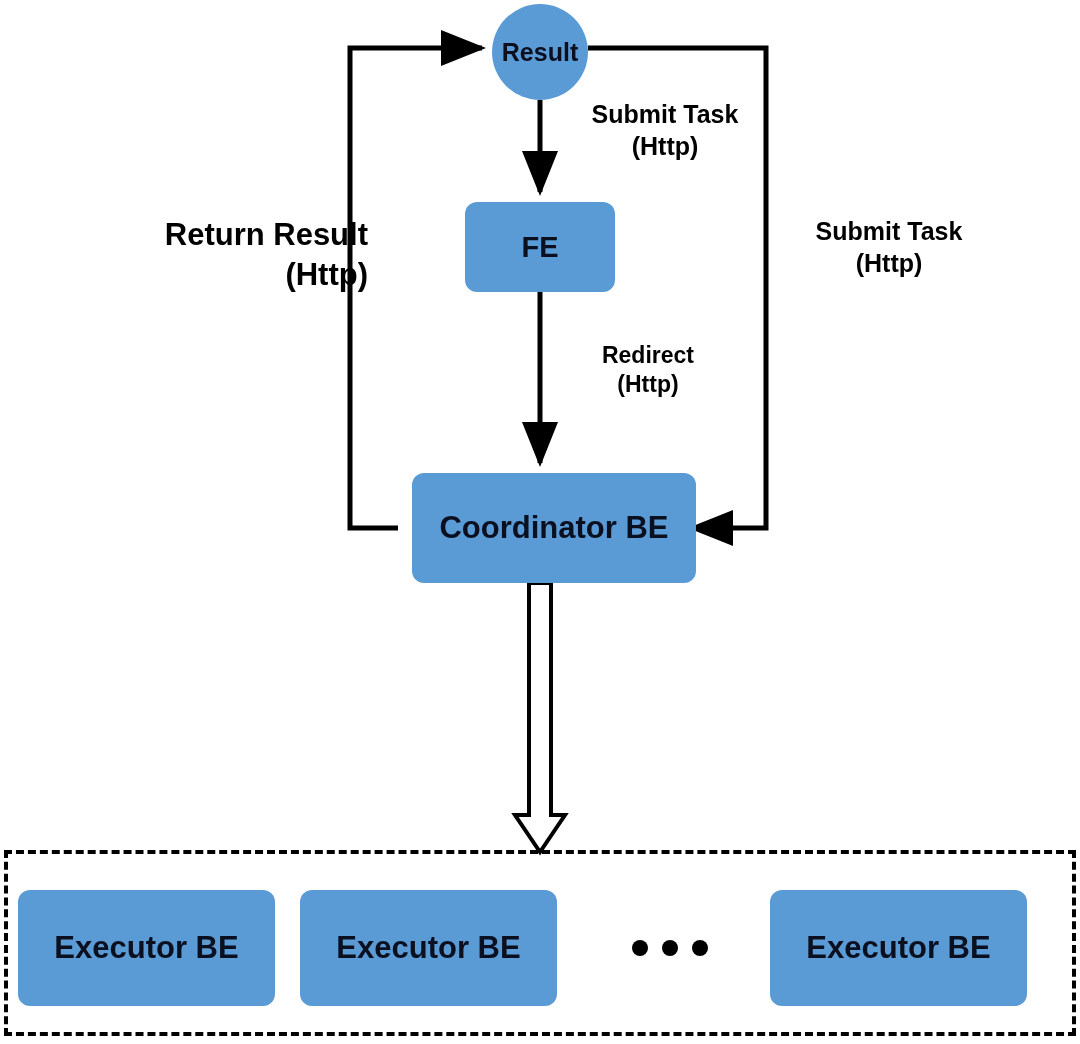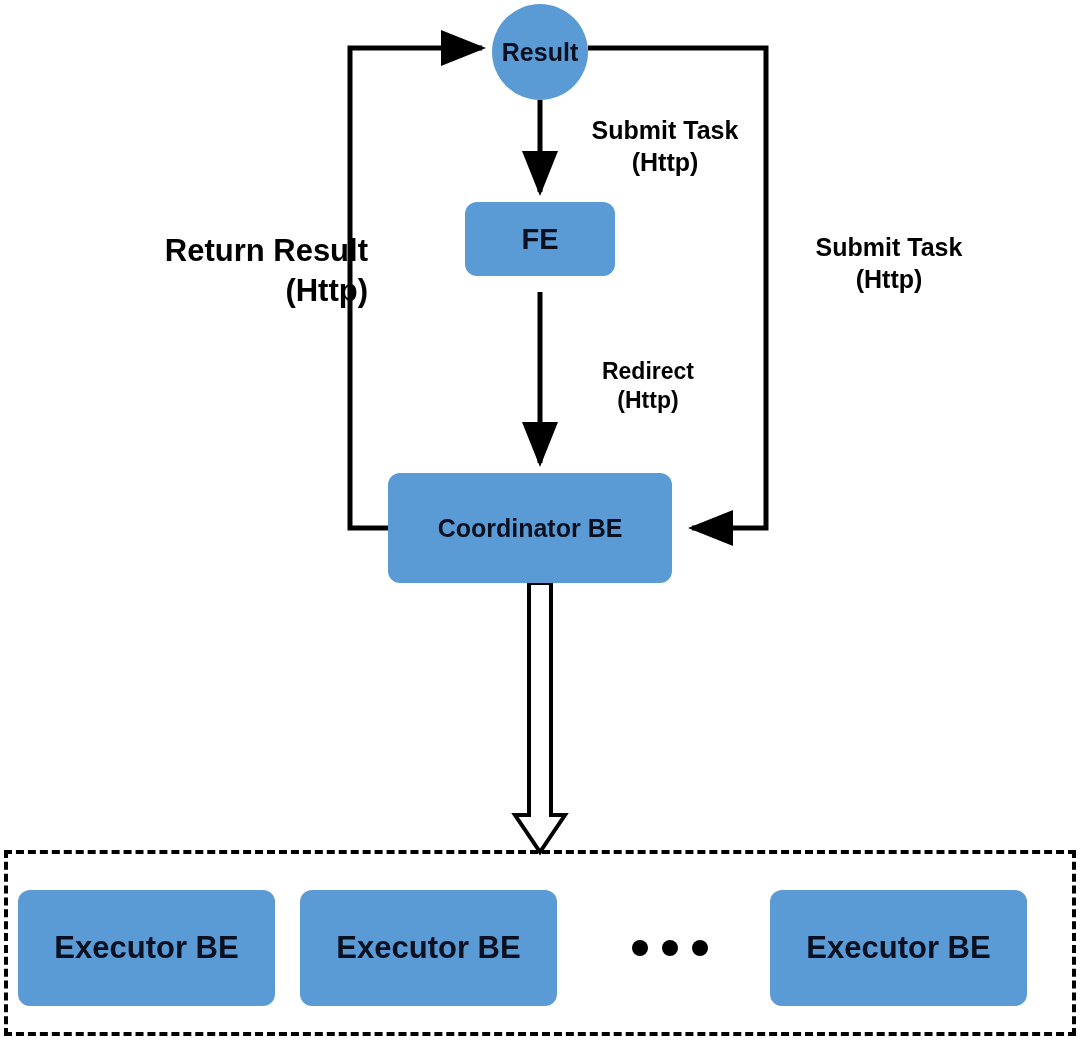--- a/index.html
+++ b/index.html
@@ -44,42 +44,41 @@
     border-radius: 50%;
   }
   .edge-label {
     position: absolute;
     color: #000000;
     font-weight: bold;
     text-align: center;
     line-height: 1.28;
     white-space: pre-line;
     box-sizing: border-box;
-    margin-top: 16px;
   }
   #client-node {
     left: 492px;
     top: 4px;
     width: 96px;
     height: 96px;
     font-size: 25px;
   }
   #fe-node {
     left: 465px;
     top: 202px;
     width: 150px;
-    height: 74px;
+    height: 90px;
     font-size: 29px;
   }
   #coordinator-node {
-    left: 388px;
+    left: 412px;
     top: 473px;
     width: 284px;
     height: 110px;
-    font-size: 25px;
+    font-size: 31px;
   }
   #executor-group-border {
     position: absolute;
     left: 4px;
     top: 850px;
     width: 1072px;
     height: 186px;
     border: 4px dashed #000000;
     box-sizing: border-box;
   }

